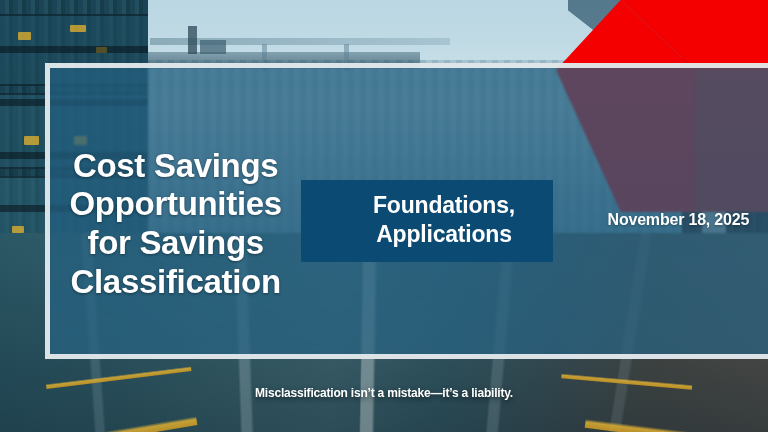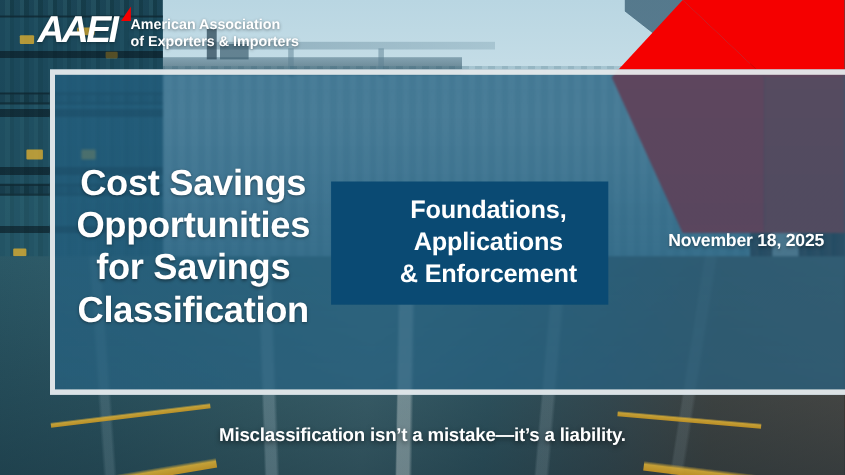--- a/index.html
+++ b/index.html
@@ -329,21 +329,21 @@
   }
   .logo-words span { display: block; white-space: nowrap; }
 
   
   .tagline {
     position: absolute;
     left: 0; right: 0;
     top: 386px;
     text-align: center;
     color: #ffffff;
-    font-size: 17px;
+    font-size: 12px;
     font-weight: bold;
     letter-spacing: -0.2px;
     text-shadow: 0 2px 5px rgba(0,0,0,0.55);
     z-index: 4;
   }
 </style>
 </head>
 <body>
 
 <div class="poster" style="--red-bright: #f50000; --red-dark: #d6140a; --band: #0a4a73;">
@@ -389,41 +389,30 @@
       <div class="ylane l4"></div>
     </div>
   </div>
 
   <div class="red-shape">
     <div class="red-face-top"></div>
     <div class="red-face-a"></div>
     <div class="red-face-b"></div>
   </div>
 
-  <div class="logo">
-    <div class="logo-mark">
-      <span>AAEI</span>
-      <span class="logo-arrow"></span>
-    </div>
-    <div class="logo-words">
-      <span>American Association</span>
-      <span>of Exporters &amp; Importers</span>
-    </div>
-  </div>
 
   <div class="panel">
 
     <div class="panel-title">
       <span class="t-line">Cost Savings Opportunities</span>
       <span class="t-line">for Savings Classification</span>
     </div>
 
     <div class="subtitle-band">
       <span class="s-line">Foundations, Applications</span>
-      <span class="s-line">&amp; Enforcement</span>
     </div>
 
     <div class="when">
       <span class="w-line">November 18, 2025</span>
     </div>
 
   </div>
 
   <div class="tagline">Misclassification isn’t a mistake—it’s a liability.</div>
 

